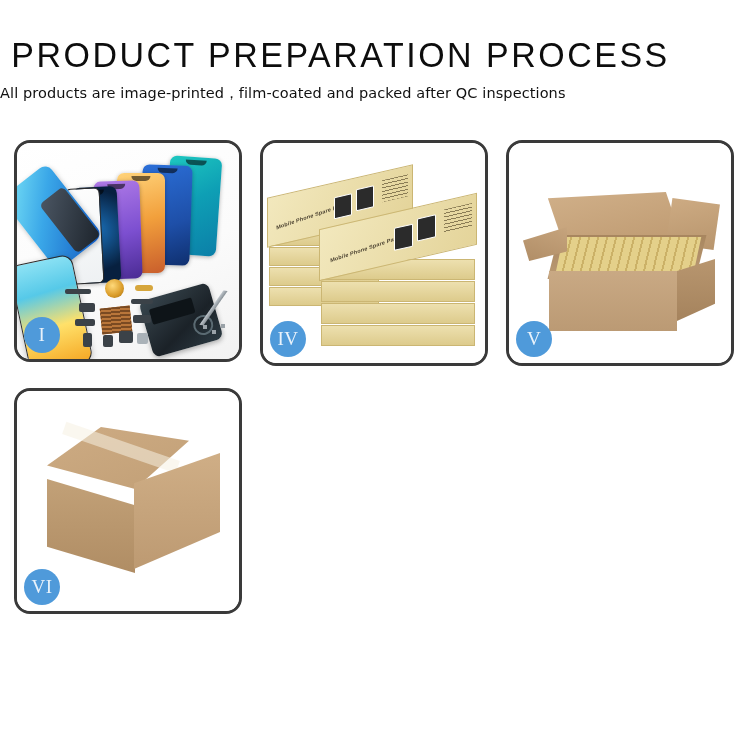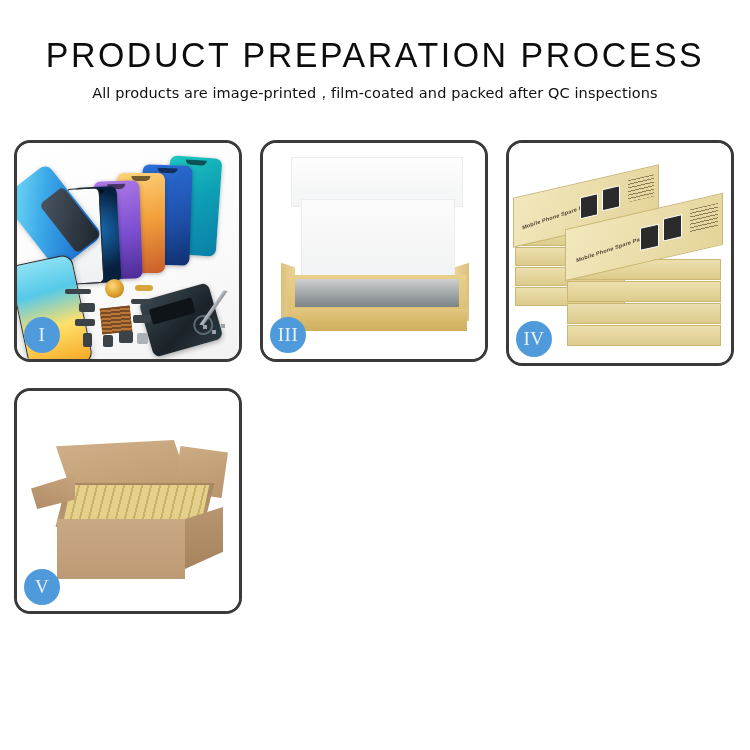--- a/index.html
+++ b/index.html
@@ -14,21 +14,20 @@
     font-family: "Liberation Sans", sans-serif;
     overflow: hidden;
   }
 
   
   .header {
     position: absolute;
     top: 34px;
     left: 0;
     width: 750px;
-    text-align: center;
   }
   .title {
     font-family: "Liberation Sans", sans-serif;
     font-size: 35px;
     font-weight: 500;
     letter-spacing: 2.6px;
     color: #0d0d0d;
     line-height: 42px;
     transform: scaleX(0.97);
     white-space: nowrap;
@@ -399,33 +398,20 @@
       <div class="prt" style="left:102px;top:188px;width:14px;height:12px;border-radius:2px;"></div>
       <div class="prt silver" style="left:120px;top:190px;width:11px;height:11px;"></div>
       <div class="prt" style="left:116px;top:172px;width:18px;height:8px;"></div>
       <div class="tweezers"></div>
       <div class="screws"></div>
     </div>
     <div class="badge">I</div>
   </div>
 
 
-  <div class="panel">
-    <div class="stage">
-      <div class="b3-bg"></div>
-      <div class="b3-lid"></div>
-      <div class="b3-foam-back"></div>
-      <div class="b3-flapL"></div>
-      <div class="b3-flapR"></div>
-      <div class="b3-tray"></div>
-      <div class="b3-tray-in"></div>
-      <div class="b3-tray-front"></div>
-    </div>
-    <div class="badge">III</div>
-  </div>
 
   <div class="panel row2">
     <div class="stage">
       <div class="b4-bg"></div>
       <div class="stack">
 
         <div class="sbox" style="left:6px;top:84px;width:108px;height:17px;"></div>
         <div class="sbox" style="left:6px;top:104px;width:108px;height:17px;"></div>
         <div class="sbox" style="left:6px;top:124px;width:108px;height:17px;"></div>
         <div class="sbox" style="left:6px;top:144px;width:108px;height:17px;"></div>
@@ -463,14 +449,27 @@
       <div class="c5-flapRight"></div>
       <div class="c5-inner"></div>
       <div class="c5-contents"></div>
       <div class="c5-flapLeft"></div>
       <div class="c5-body"></div>
       <div class="c5-side"></div>
     </div>
     <div class="badge">V</div>
   </div>
 
+  <div class="panel row2">
+    <div class="stage">
+      <div class="b6-bg"></div>
+      <div class="c6-top"></div>
+      <div class="c6-tape"></div>
+      <div class="c6-front">
+        <div class="c6-seam"></div>
+
+      </div>
+      <div class="c6-right"></div>
+    </div>
+    <div class="badge">VI</div>
+  </div>
 
 </div>
 
 </body></html>

